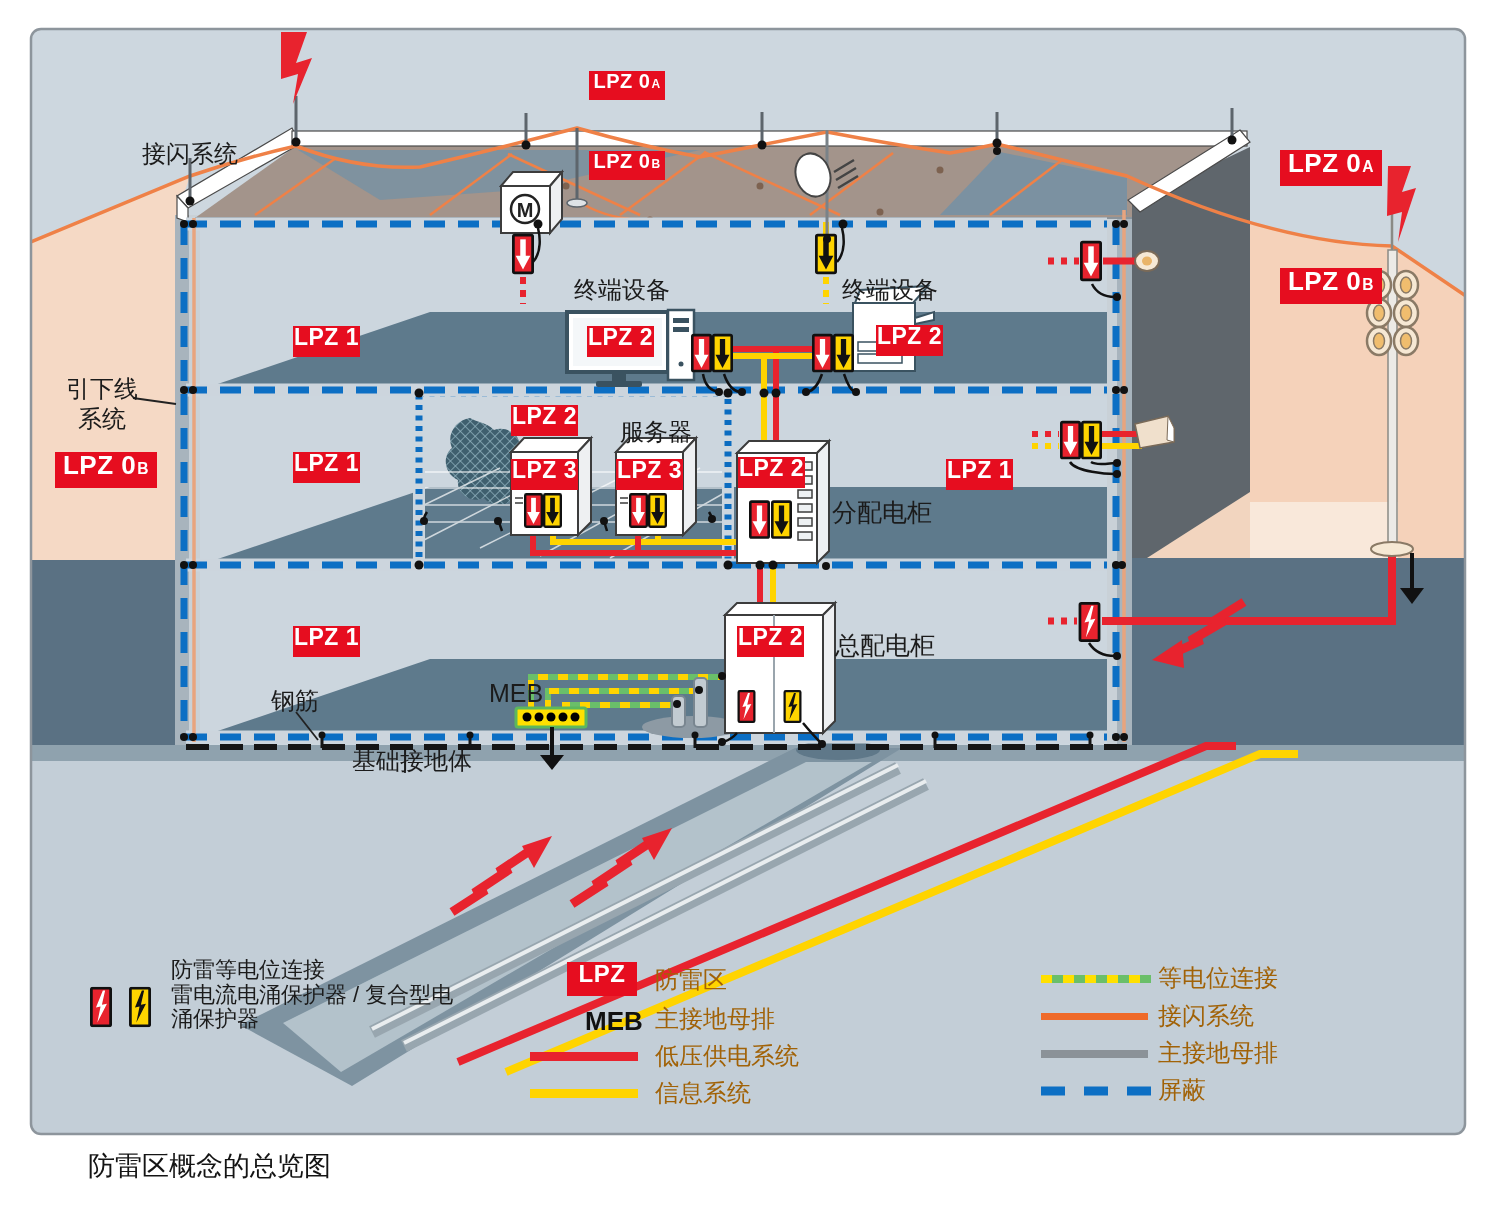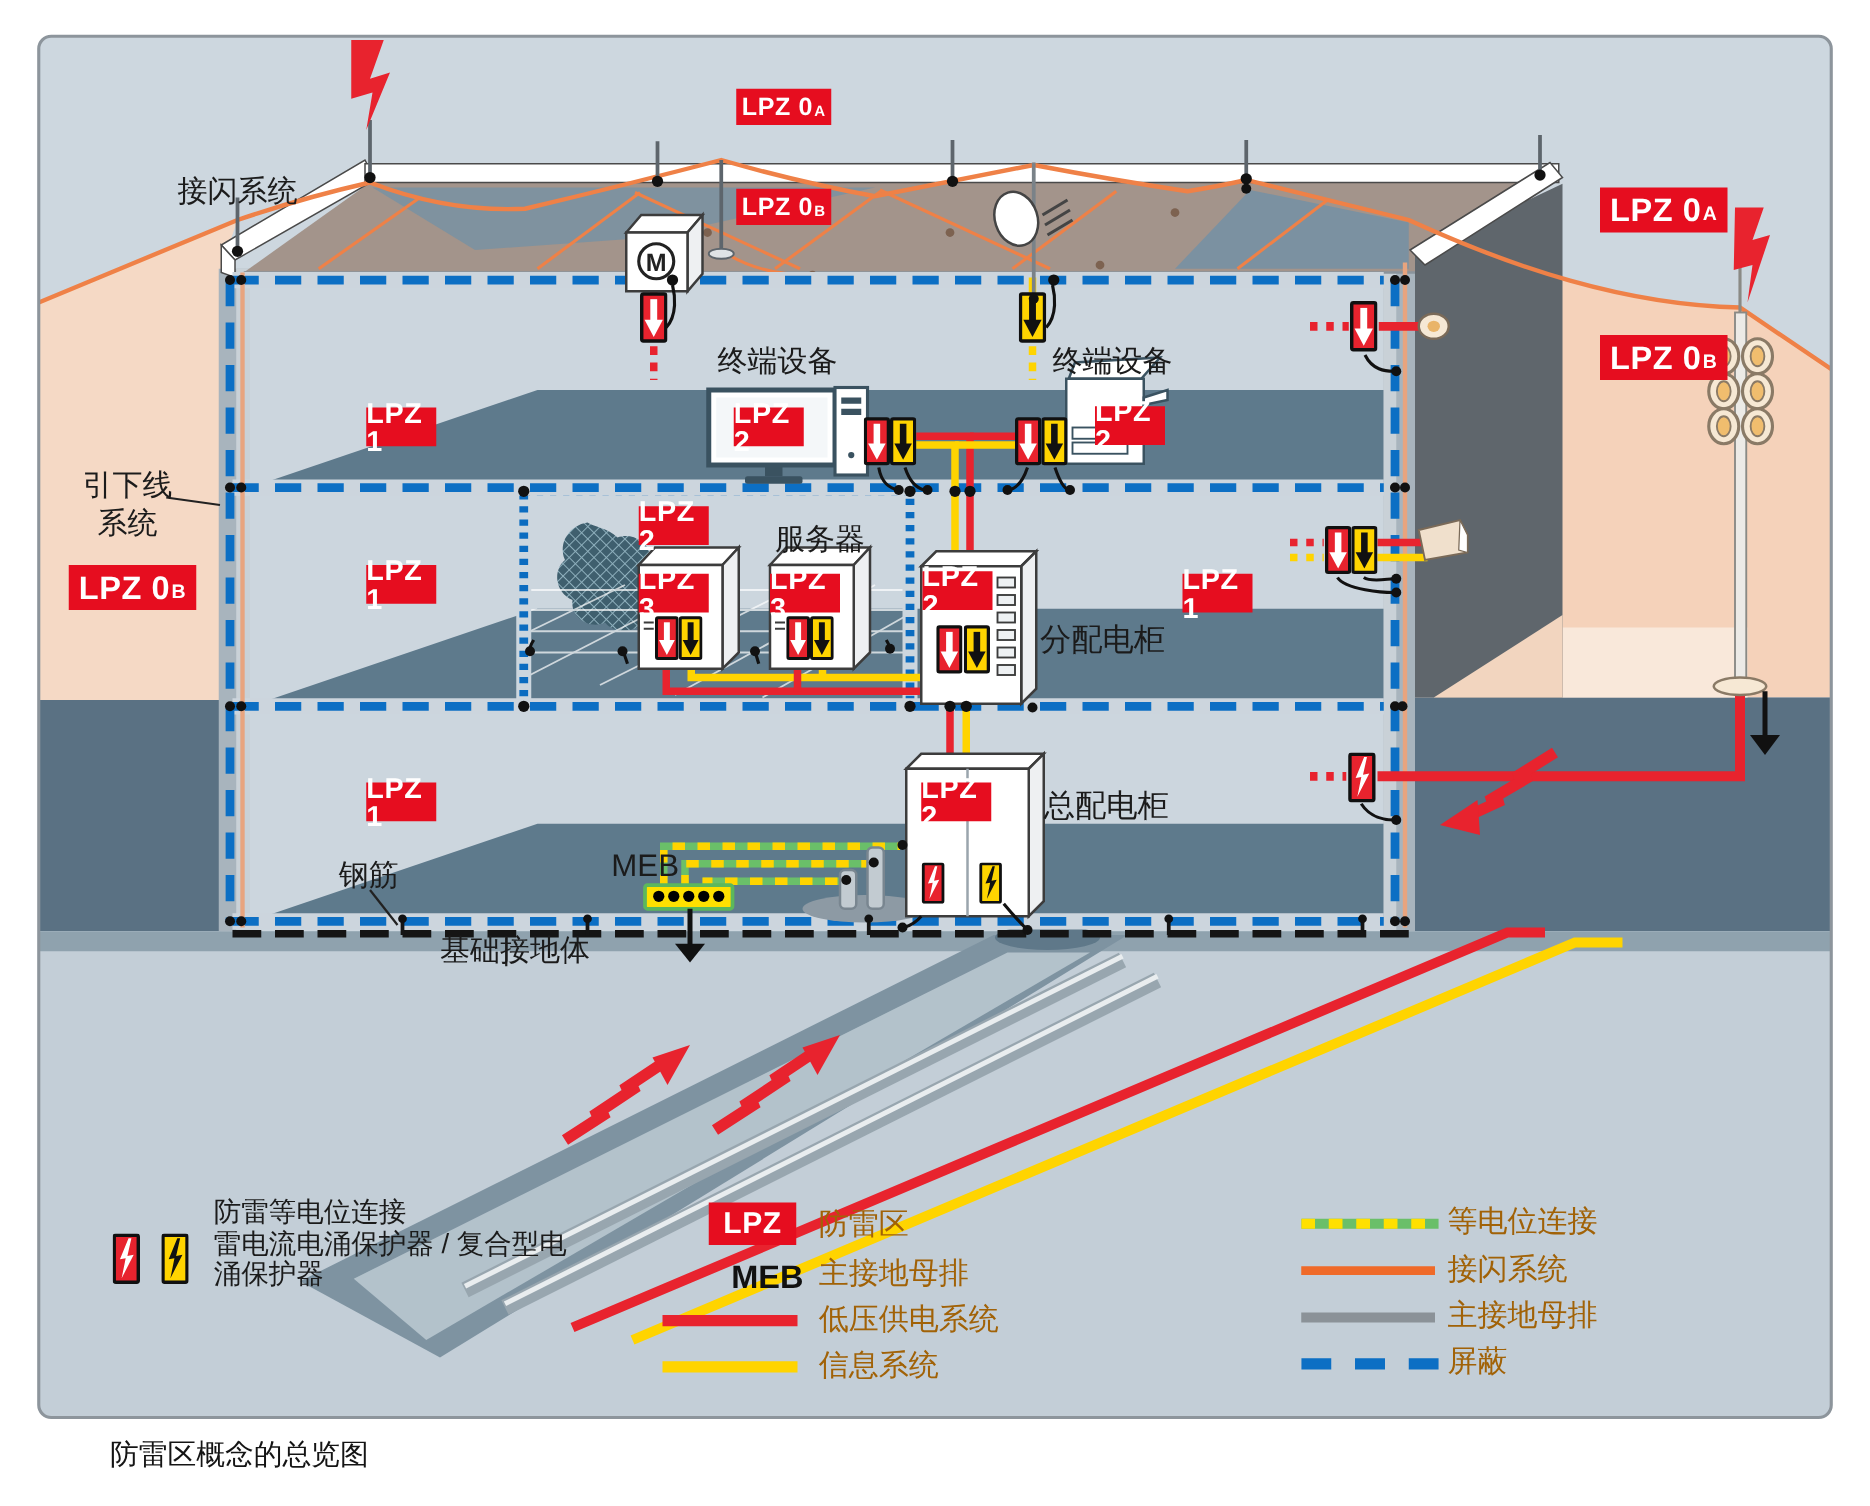--- a/index.html
+++ b/index.html
@@ -1,27 +1,27 @@
 <!DOCTYPE html>
 <html><head>
 <meta charset="utf-8">
 <style>
   html,body{margin:0;padding:0;background:#ffffff;}
   body{width:1496px;height:1205px;position:relative;font-family:"Liberation Sans",sans-serif;}
   .stage{position:absolute;inset:0;}
   svg.art{position:absolute;left:0;top:0;}
   .badge{position:absolute;background:#e60d1f;color:#fff;font-weight:700;
-         display:flex;align-items:center;justify-content:center;line-height:1;letter-spacing:0.5px;}
+         display:flex;align-items:flex-start;justify-content:center;line-height:1;letter-spacing:0.5px;}
   .badge.sm{width:76px;height:29px;font-size:20px;}
-  .badge.md{width:56px;height:31px;font-size:23px;}
+  .badge.md{width:67px;height:31px;font-size:23px;}
   .badge.lg{width:102px;height:36px;font-size:26px;}
   .badge .sub{font-size:0.60em;margin-top:0.55em;margin-left:1px;font-weight:700;}
   .lbl{position:absolute;color:#1b1b1b;font-size:24px;line-height:1.25;white-space:nowrap;}
   .lbl.two{white-space:normal;width:90px;text-align:center;}
-  .caption{position:absolute;left:88px;top:1148px;font-size:23px;color:#141414;}
+  .caption{position:absolute;left:88px;top:1148px;font-size:27px;color:#141414;}
   .legend-item{position:absolute;display:flex;align-items:flex-end;color:#1b1b1b;}
   .legend-text{font-size:22px;line-height:24.5px;color:#1b1b1b;}
   .legend-label{font-size:24px;color:#a16207;line-height:1;}
   .meb-abbr{font-size:26px;font-weight:700;color:#111;}
   .swatch{display:inline-block;}
 </style>
 </head>
 <body>
 
 <div class="stage">

